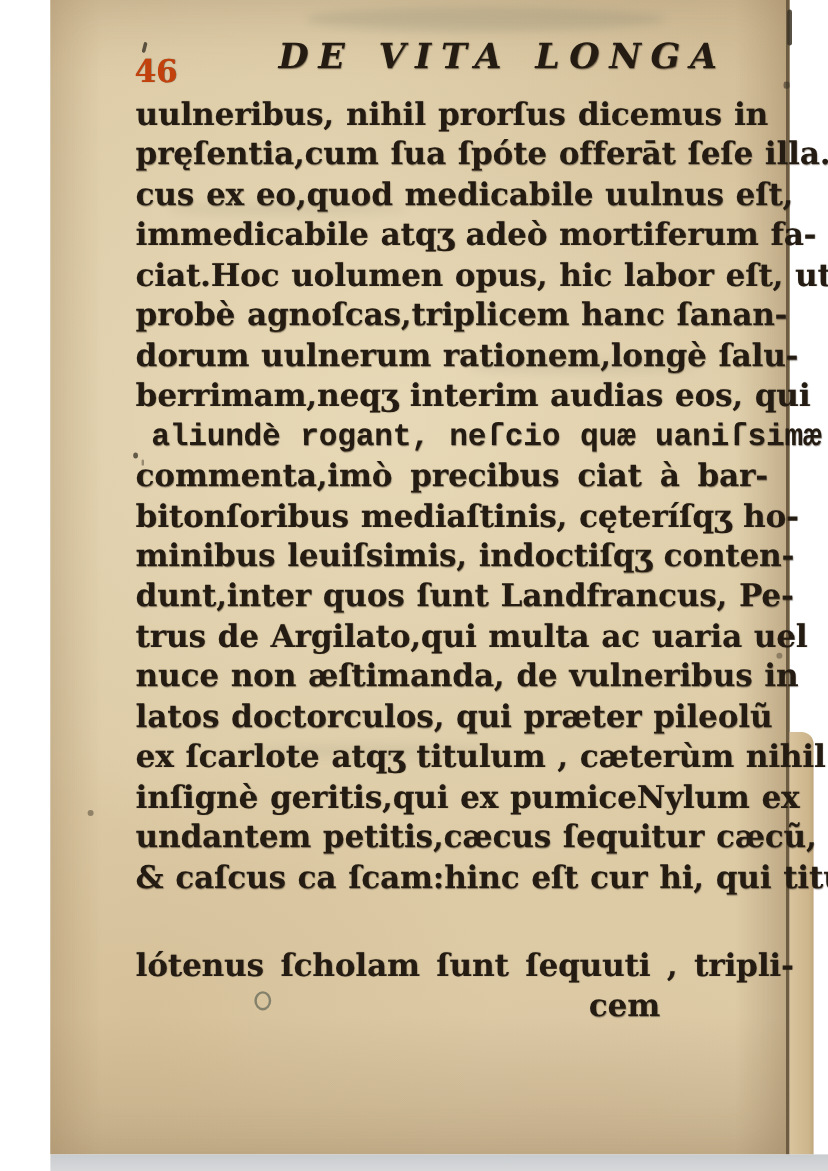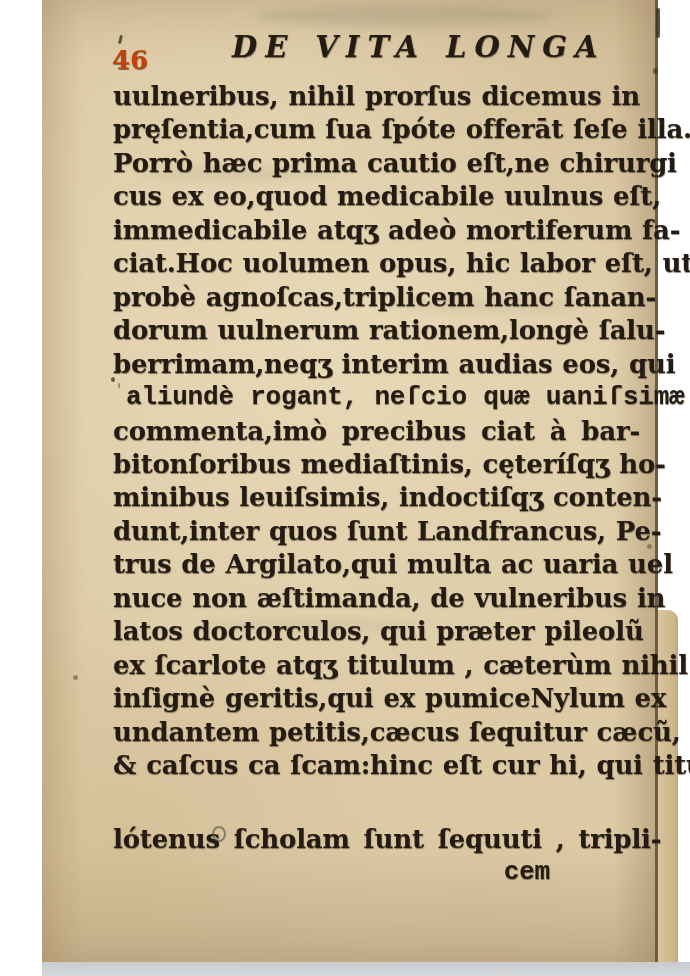--- a/index.html
+++ b/index.html
@@ -52,21 +52,21 @@
   }
   .line{
     font:bold 26px/33.45px "DejaVu Serif","Liberation Serif",serif;
     letter-spacing:-0.2px;word-spacing:1px;
     text-align:justify;text-align-last:justify;
     white-space:nowrap;
     text-shadow:0.4px 0.5px 0.9px rgba(40,28,16,0.5);
   }
   .line.indent{padding-left:13px;font-family:Liberation Mono, monospace;}
   .line.short{text-align:left;text-align-last:left;word-spacing:5px;margin-top:40px;}
-  .line.catchword{text-align:center;text-align-last:right;padding-right:90px;font-family:Liberation Mono, monospace;}
+  .line.catchword{text-align:center;text-align-last:right;padding-right:90px;}
   
   .speck{position:absolute;background:#3a3226;border-radius:2px;}
   .ghost{position:absolute;background:#4e584a;filter:blur(4px);border-radius:50%;}
   .ring{
     position:absolute;left:212px;top:826px;width:10px;height:12px;
     border:2px solid rgba(62,72,66,0.55);border-radius:50%;
   }
 </style>
 </head>
 <body>
@@ -79,21 +79,20 @@
 <div class="ghost" style="left:140px;top:168px;width:200px;height:12px;opacity:.08;"></div>
 <div class="ghost" style="left:390px;top:300px;width:190px;height:12px;opacity:.08;"></div>
 <div class="ghost" style="left:200px;top:620px;width:220px;height:12px;opacity:.07;"></div>
 
 <div class="page-number">46</div>
 <div class="running-title">DE VITA LONGA</div>
 
 <div class="text-block">
   <div class="line">uulneribus, nihil prorſus dicemus in</div>
   <div class="line">pręſentia,cum ſua ſpóte offerāt ſeſe illa.</div>
-  <div class="line">Porrò hæc prima cautio eſt,ne chirurgi</div>
   <div class="line">cus ex eo,quod medicabile uulnus eſt,</div>
   <div class="line">immedicabile atqʒ adeò mortiferum fa-</div>
   <div class="line">ciat.Hoc uolumen opus, hic labor eſt, ut</div>
   <div class="line">probè agnoſcas,triplicem hanc ſanan-</div>
   <div class="line">dorum uulnerum rationem,longè ſalu-</div>
   <div class="line">berrimam,neqʒ interim audias eos, qui</div>
   <div class="line indent">aliundè rogant, neſcio quæ uaniſsimæ</div>
   <div class="line">commenta,imò precibus ciat à bar-</div>
   <div class="line">bitonſoribus mediaſtinis, cęteríſqʒ ho-</div>
   <div class="line">minibus leuiſsimis, indoctiſqʒ conten-</div>

